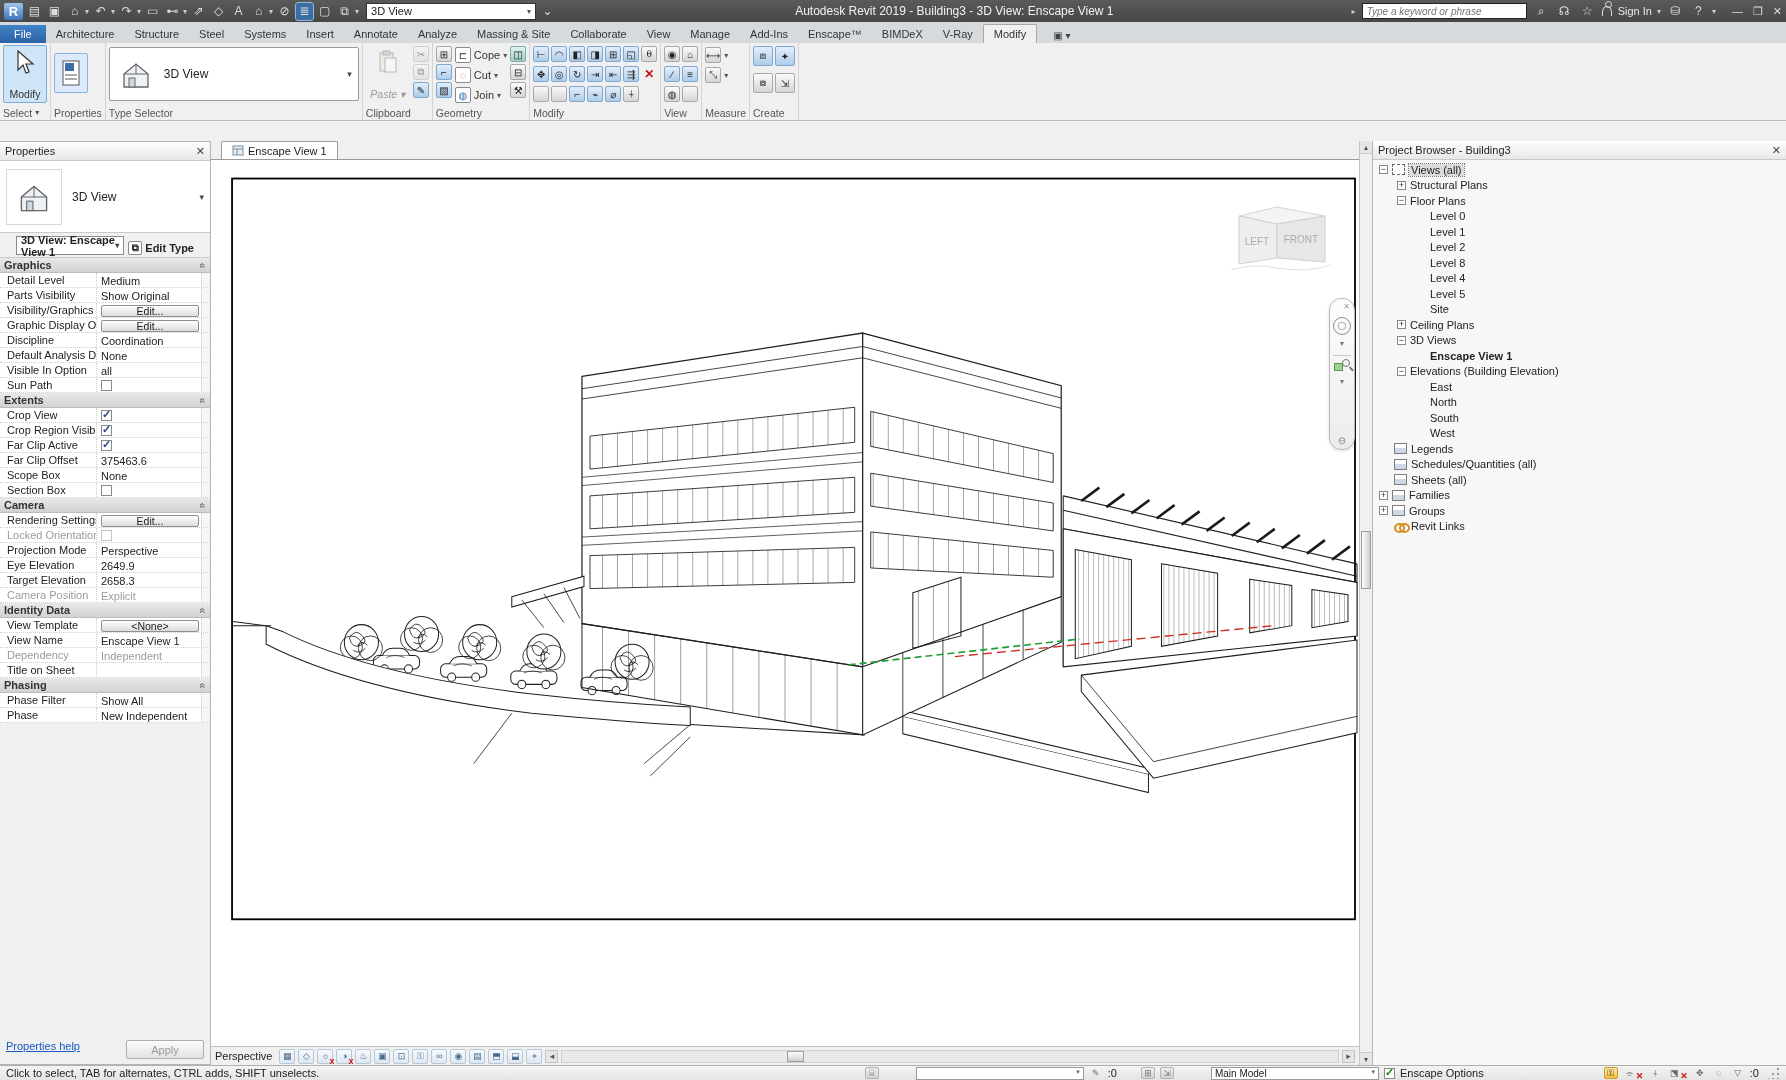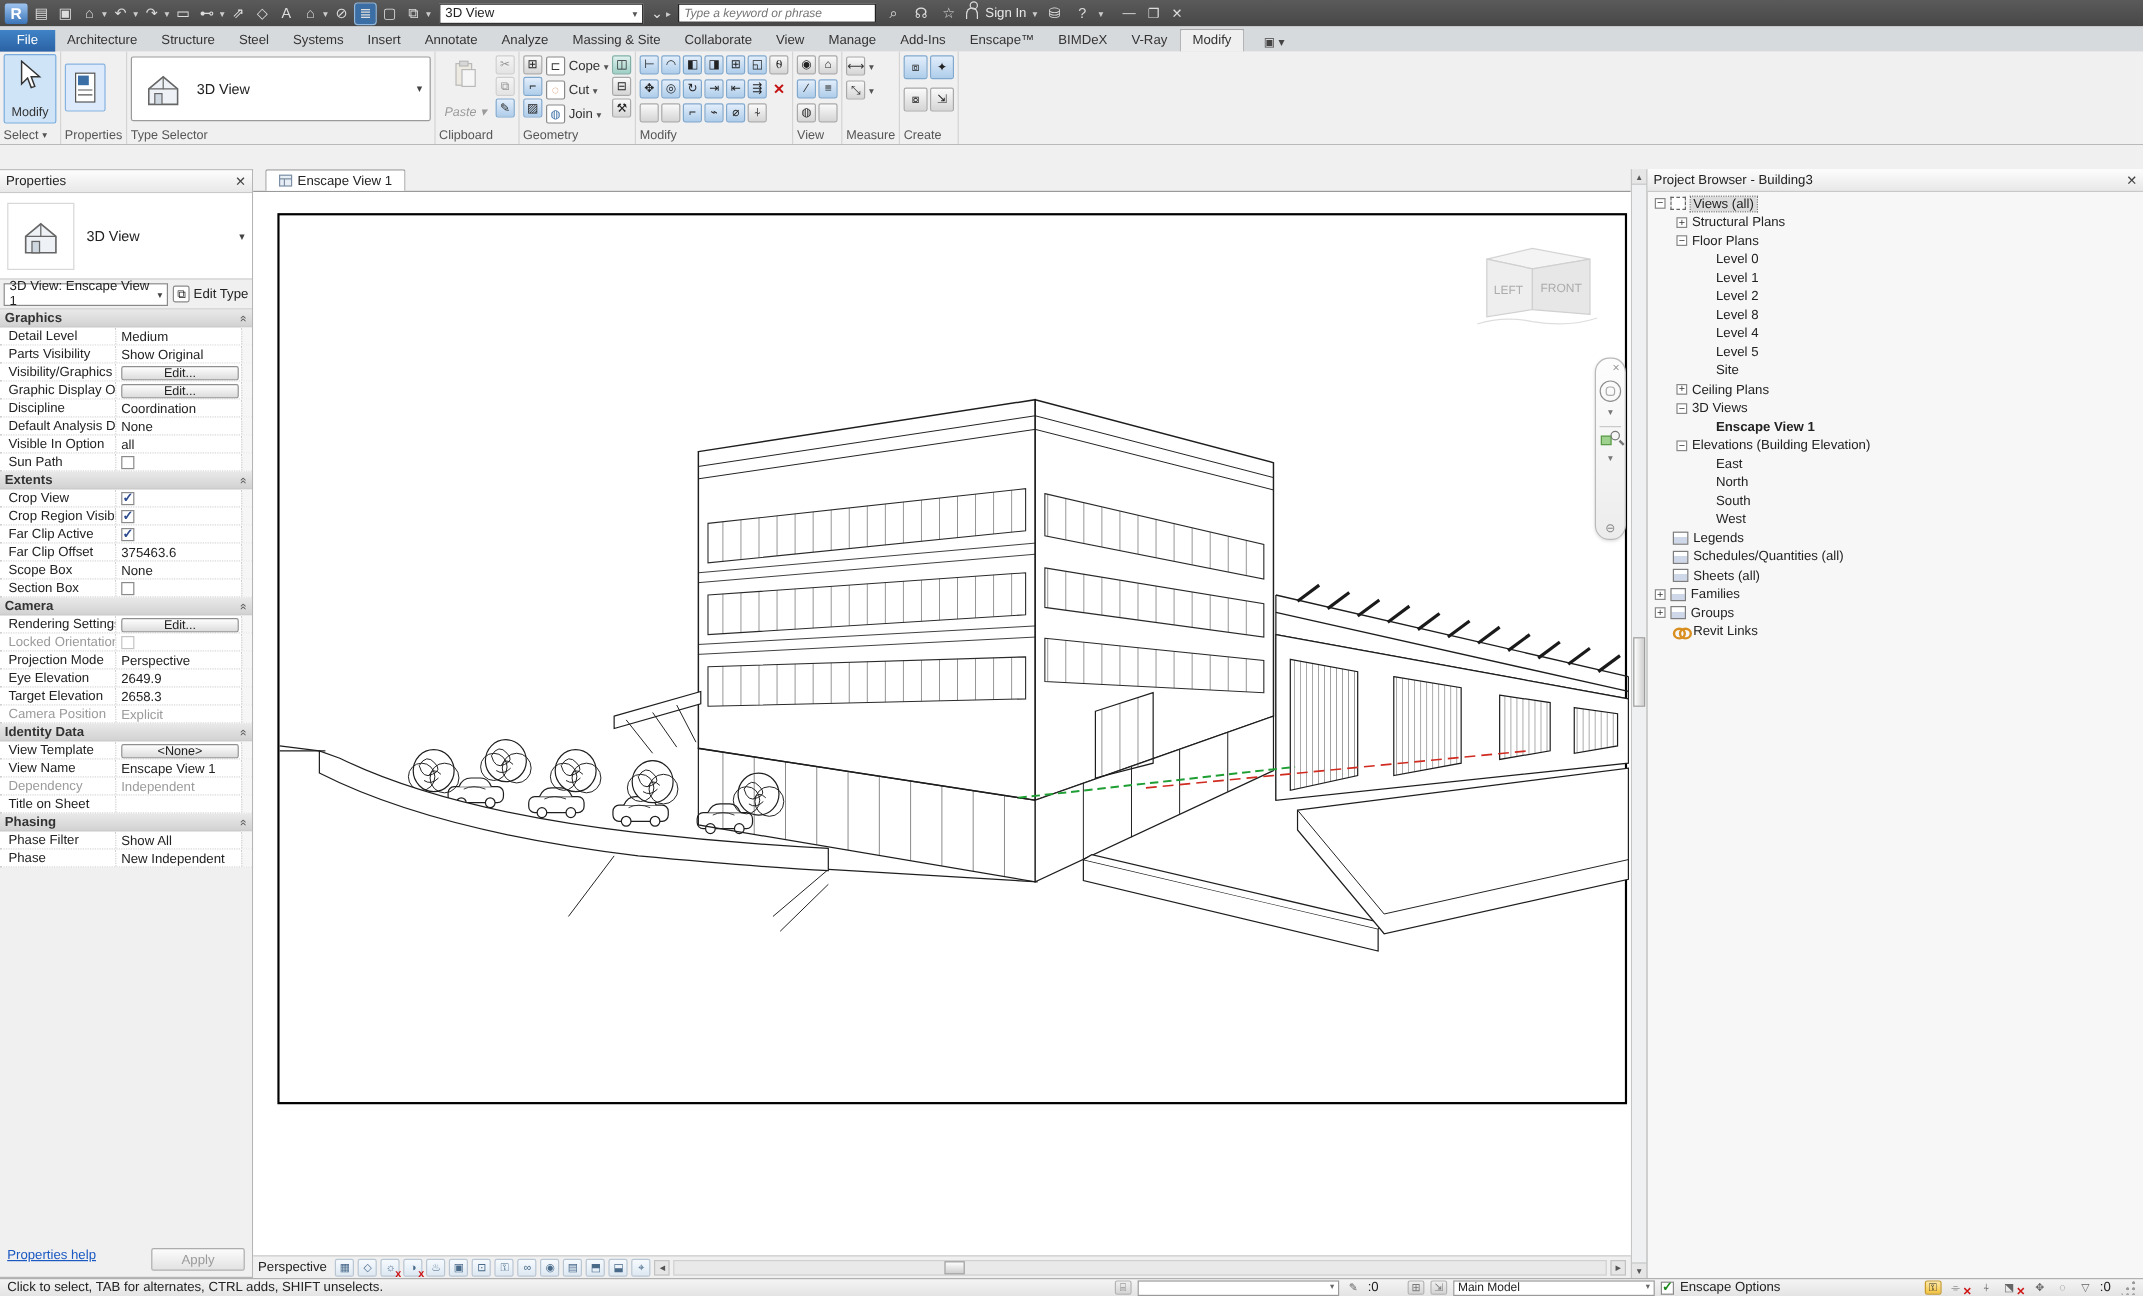--- a/index.html
+++ b/index.html
@@ -56,21 +56,21 @@
   .ws-top { height:20px; background:#f0f0f0; }
   .ws-row { flex:1; display:flex; min-height:0; }
 
   
   .props { width:211px; background:#f0f0f0; border:1px solid #b5b5b5; border-left:none; display:flex; flex-direction:column; }
   .pal-head { height:19px; background:linear-gradient(#fdfdfd,#e8e8e8); border-bottom:1px solid #c9c9c9; display:flex; align-items:center; padding:0 5px; font-size:11px; color:#222; }
   .pal-head .x { margin-left:auto; font-size:11px; color:#444; }
   .tpreview { height:72px; background:#fff; border-bottom:1px solid #c9c9c9; display:flex; align-items:center; padding:0 6px; gap:10px; }
   .tpreview .thumb { width:56px; height:56px; border:1px solid #d8d8d8; display:flex; align-items:center; justify-content:center; }
   .tpreview .cc { margin-left:auto; font-size:9px; color:#444; }
-  .selrow { height:24px; display:flex; align-items:center; gap:4px; padding:2px 3px; }
+  .selrow { height:24px; display:flex; align-items:flex-end; gap:4px; padding:2px 16px;font-weight:bold; }
   .inst-combo { flex:1; height:19px; background:#fff; border:1px solid #8a8a8a; display:flex; align-items:center; padding:0 4px; font-size:11px; }
   .inst-combo .cc { margin-left:auto; font-size:8px; color:#444; }
   .edittype { display:flex; align-items:center; gap:3px; font-size:11px; color:#222; }
   .pgrid { border-top:1px solid #c9c9c9; }
   .psec { height:15px; background:linear-gradient(#e9e9e9,#d2d2d2); border-bottom:1px solid #bdbdbd; display:flex; align-items:center; padding:0 4px; font-weight:bold; font-size:11px; color:#333; }
   .psec .chev { margin-left:auto; transform:rotate(90deg); font-size:10px; color:#555; font-weight:normal; }
   .prow { height:15px; display:flex; border-bottom:1px dotted #cfcfcf; background:#fff; }
   .plab { width:97px; padding:1px 2px 0 7px; border-right:1px dotted #cfcfcf; overflow:hidden; white-space:nowrap; }
   .pval { flex:1; padding:1px 2px 0 4px; overflow:hidden; white-space:nowrap; display:flex; align-items:center; }
   .prow .strip { width:9px; border-left:1px dotted #cfcfcf; background:#f6f6f6; }
@@ -127,21 +127,21 @@
   .trow .ticon { width:13px; height:11px; border:1px solid #7d7d7d; background:linear-gradient(#fff 40%, #cfd8e8 40%); margin-right:4px; flex:none; }
   .trow .ticon.views { border:1px dashed #666; background:#fff; }
   .trow .ticon.link { border:none; background:none; position:relative; }
   .trow .ticon.link::before, .trow .ticon.link::after { content:""; position:absolute; top:2px; width:7px; height:6px; border:2px solid #d98f1f; border-radius:50%; }
   .trow .ticon.link::before { left:0; } .trow .ticon.link::after { left:5px; }
   .trow.selhl .tlabel { background:#dcdcdc; outline:1px dotted #777; padding:0 2px; }
   .trow.bold .tlabel { font-weight:bold; }
 
   
   .statusbar { height:15px; background:linear-gradient(#f4f4f4,#e4e4e4); border-top:1px solid #b0b0b0; display:flex; align-items:center; padding:0 6px; gap:5px; font-size:11px; color:#222; }
-  .sb-combo { width:168px; height:13px; background:#fff; border:1px solid #9a9a9a; display:flex; align-items:flex-start; padding:0 3px; font-size:10px; }
+  .sb-combo { width:168px; height:13px; background:#fff; border:1px solid #9a9a9a; display:flex; align-items:flex-start; padding:0 3px; font-size:10px;margin-left:32px; }
   .sb-combo .cc { margin-left:auto; font-size:7px; color:#666; }
   .sbi { width:14px; height:12px; border-radius:2px; display:inline-flex; align-items:center; justify-content:center; font-size:9px; }
   .sbi.gray { background:linear-gradient(#efefef,#d4d4d4); border:1px solid #b3b3b3; color:#777; }
   .sbi.yellow { background:linear-gradient(#ffe9a8,#f4c33c); border:1px solid #c79a2a; }
   .sbi.plain { color:#666; border:1px solid transparent; }
   .sb-check { width:11px; height:11px; background:#fff; border:1px solid #8a8a8a; position:relative; }
   .sb-check::after { content:"✓"; position:absolute; top:-3px; left:0; color:#1c8a1c; font-weight:bold; font-size:11px; }
   .grip { margin-left:4px; width:12px; height:12px; background:
     radial-gradient(circle at 10px 2px, #9a9a9a 1px, transparent 1.5px),
     radial-gradient(circle at 10px 7px, #9a9a9a 1px, transparent 1.5px),
@@ -177,20 +177,21 @@
     <span class="tbi active">≣</span>
     <span class="tbi">▢</span>
     <span class="tbi">⧉</span>
       <span class="caret">▾</span>
     <span class="qat-combo">
         <span>3D View</span>
         <span class="cc">▾</span>
       </span>
     <span class="tbi">⌄</span>
   </div>
+  <div class="title-center">Autodesk Revit 2019 - Building3 - 3D View: Enscape View 1</div>
   <div class="infocenter">
     <span class="caret">▸</span>
     <input class="search-box" placeholder="Type a keyword or phrase" style="">
     <span class="tbi">⌕</span>
     <span class="tbi">☊</span>
     <span class="tbi">☆</span>
     <span class="mini-person"></span>
     <span class="signin">Sign In</span>
     <span class="caret">▾</span>
     <span class="tbi">⛁</span>

